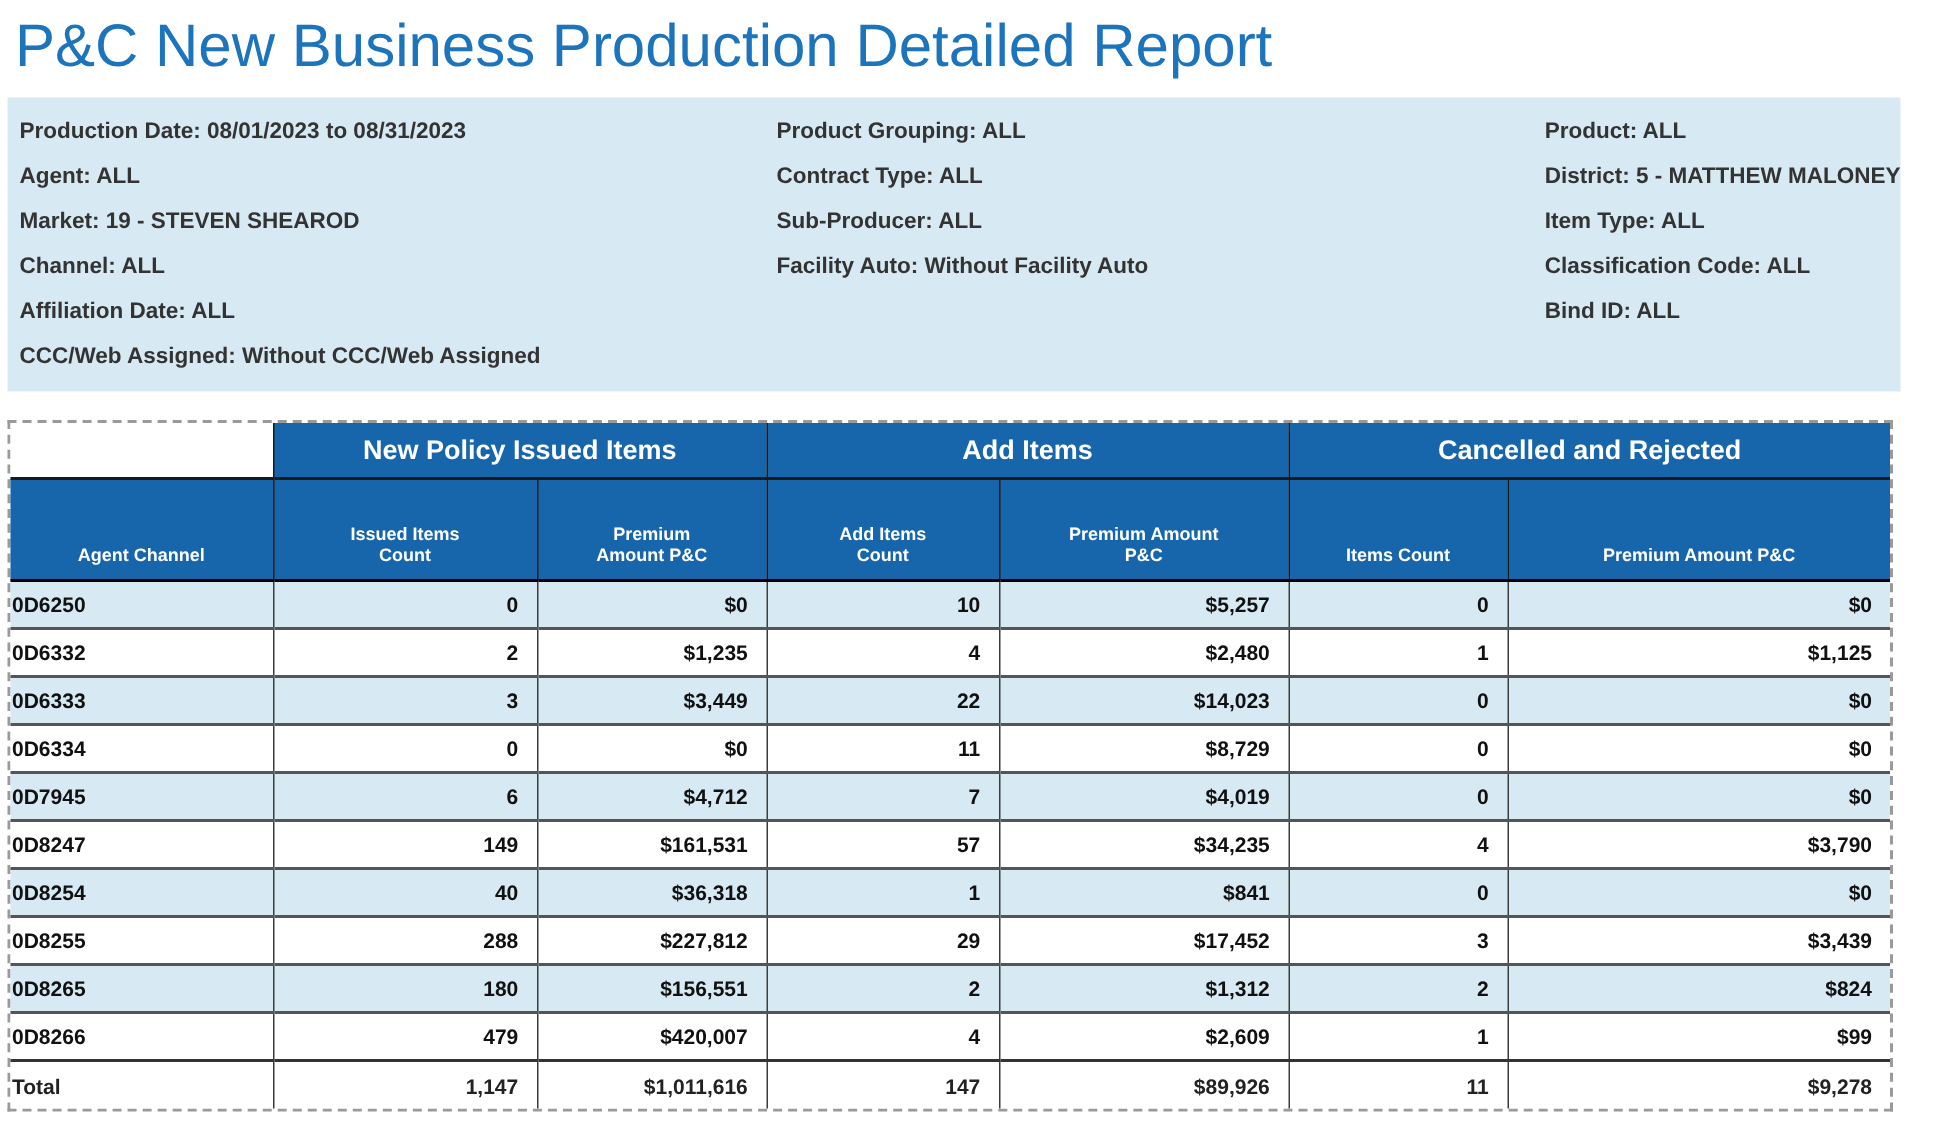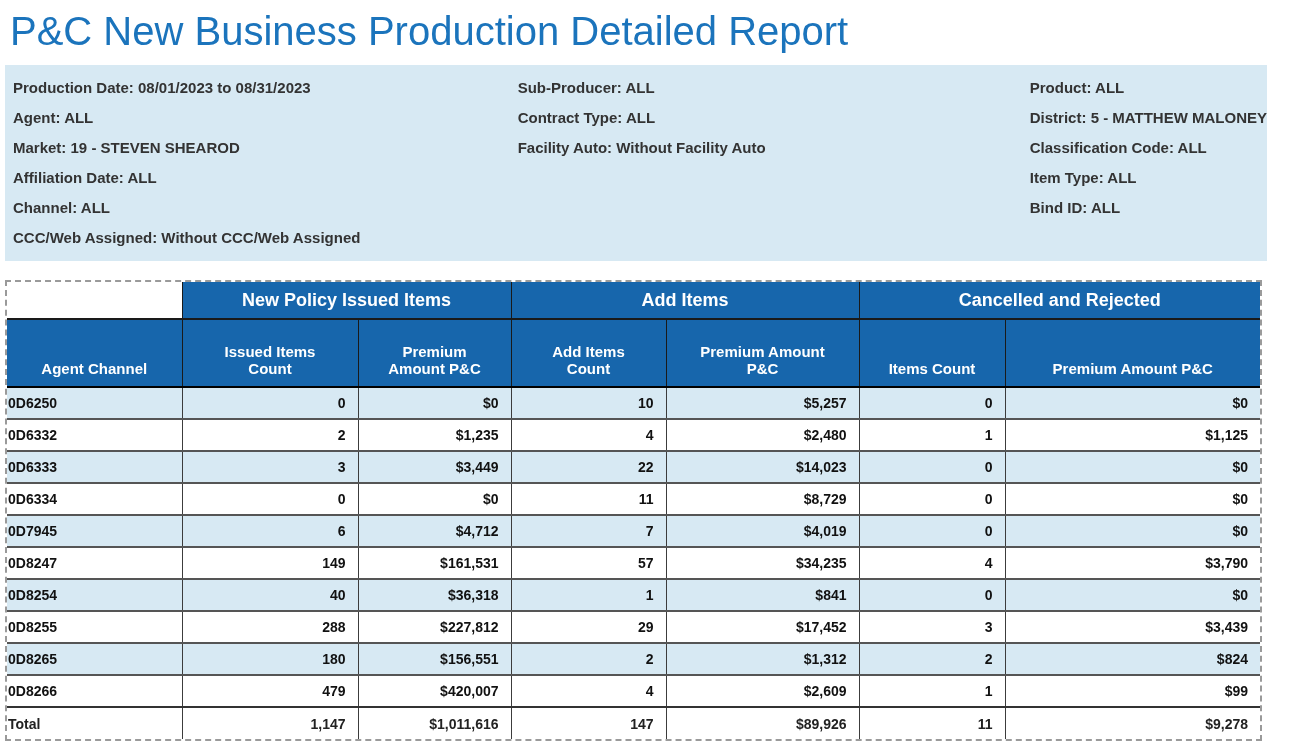--- a/index.html
+++ b/index.html
@@ -58,21 +58,21 @@
     border-bottom: 2px solid #1a1a1a;
   }
   .group-row td.corner {
     background: #ffffff;
     border-bottom: 2px solid #1a1a1a;
   }
   .colhead-row { height: 68px; }
   .colhead-row th {
     background: #1766ac;
     color: #ffffff;
-    font-size: 15px;
+    font-size: 12px;
     font-weight: bold;
     text-align: center;
     vertical-align: bottom;
     padding: 0 4px 9px 4px;
     border-left: 1px solid #1a1a1a;
     border-bottom: 2px solid #000000;
     white-space: pre-line;
   }
   .colhead-row th:first-child { border-left: none; }
   tbody tr { height: 32px; }
@@ -99,34 +99,35 @@
 </head>
 <body>
 
 <h1 class="report-title">P&amp;C New Business Production Detailed Report</h1>
 
 <div class="filter-panel">
   <div class="filter-col filter-col1">
     <div class="filter-line"><span>Production Date:</span> <span>08/01/2023 to 08/31/2023</span></div>
     <div class="filter-line"><span>Agent:</span> <span>ALL</span></div>
     <div class="filter-line"><span>Market:</span> <span>19 - STEVEN SHEAROD</span></div>
+    <div class="filter-line"><span>Channel:</span> <span>ALL</span></div>
     <div class="filter-line"><span>Affiliation Date:</span> <span>ALL</span></div>
-    <div class="filter-line"><span>Channel:</span> <span>ALL</span></div>
     <div class="filter-line"><span>CCC/Web Assigned:</span> <span>Without CCC/Web Assigned</span></div>
   </div>
   <div class="filter-col filter-col2">
+    <div class="filter-line"><span>Product Grouping:</span> <span>ALL</span></div>
+    <div class="filter-line"><span>Contract Type:</span> <span>ALL</span></div>
     <div class="filter-line"><span>Sub-Producer:</span> <span>ALL</span></div>
-    <div class="filter-line"><span>Contract Type:</span> <span>ALL</span></div>
     <div class="filter-line"><span>Facility Auto:</span> <span>Without Facility Auto</span></div>
   </div>
   <div class="filter-col filter-col3">
     <div class="filter-line"><span>Product:</span> <span>ALL</span></div>
     <div class="filter-line"><span>District:</span> <span>5 - MATTHEW MALONEY</span></div>
+    <div class="filter-line"><span>Item Type:</span> <span>ALL</span></div>
     <div class="filter-line"><span>Classification Code:</span> <span>ALL</span></div>
-    <div class="filter-line"><span>Item Type:</span> <span>ALL</span></div>
     <div class="filter-line"><span>Bind ID:</span> <span>ALL</span></div>
   </div>
 </div>
 
 <div class="table-wrap">
   <table class="report-table">
     <colgroup>
       <col style="width:175px">
         <col style="width:176px">
         <col style="width:153px">

